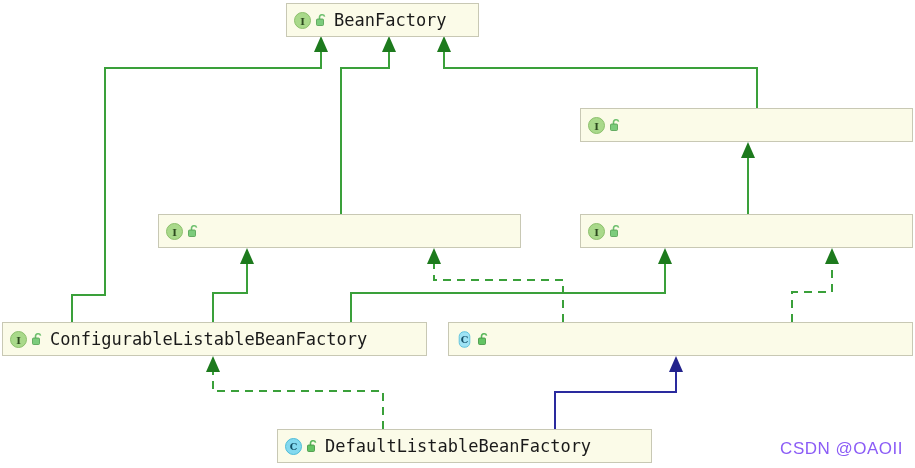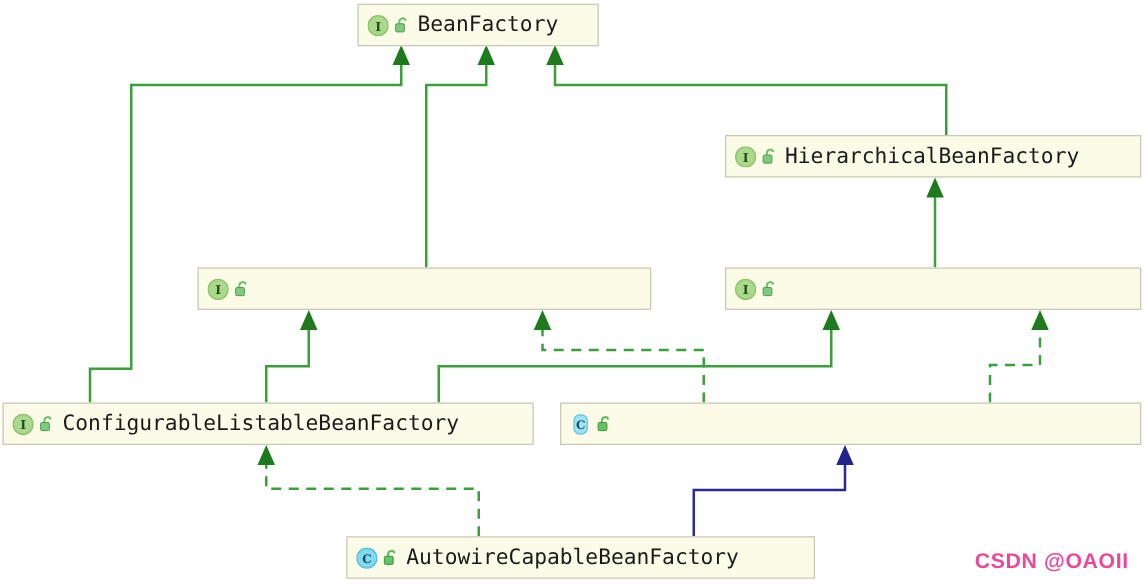--- a/index.html
+++ b/index.html
@@ -54,25 +54,24 @@
     margin-left: 4px;
     display: inline-block;
   }
   .icon-lock svg { display: block; }
   .watermark {
     position: absolute;
     right: 12px;
     bottom: 9px;
     font-family: "Liberation Sans", sans-serif;
     font-size: 17px;
-    color: #ec4899;
+    color: #8b5cf6;
     letter-spacing: 0.5px;
     z-index: 8;
     user-select: none;
-    font-weight: bold;
   }
 </style>
 </head>
 <body>
 
 <div id="canvas">
 
   <svg id="edges" viewBox="0 0 915 468" xmlns="http://www.w3.org/2000/svg">
 
      BeanFactory (solid, far left route) --&gt;
@@ -158,21 +157,20 @@
         <circle cx="8.5" cy="8.5" r="8" fill="#a9d98a" stroke="#8cbf6c" stroke-width="1"></circle>
         <text x="8.5" y="12.5" font-family="DejaVu Serif, serif" font-size="10" font-weight="bold" text-anchor="middle" fill="#2d4a1f">I</text>
       </svg>
     </span>
     <span class="icon-lock">
       <svg width="13" height="14" viewBox="0 0 13 14">
         <path d="M4.5 6 V4.2 A2.6 2.6 0 0 1 9.6 3.6" fill="none" stroke="#6ec06e" stroke-width="1.6"></path>
         <rect x="1.5" y="6" width="7" height="6.5" rx="1" fill="#7ccc7c" stroke="#4f9e4f" stroke-width="0.8"></rect>
       </svg>
     </span>
-    <span class="node-label">HierarchicalBeanFactory</span>
   </div>
 
   <div class="node" style="left:158px; top:214px; width:363px;">
     <span class="icon-type">
       <svg width="17" height="17" viewBox="0 0 17 17">
         <circle cx="8.5" cy="8.5" r="8" fill="#a9d98a" stroke="#8cbf6c" stroke-width="1"></circle>
         <text x="8.5" y="12.5" font-family="DejaVu Serif, serif" font-size="10" font-weight="bold" text-anchor="middle" fill="#2d4a1f">I</text>
       </svg>
     </span>
     <span class="icon-lock">
@@ -235,18 +233,18 @@
         <circle cx="8.5" cy="8.5" r="8" fill="#83d9ef" stroke="#4fbcd8" stroke-width="1"></circle>
         <text x="8.5" y="12.3" font-family="DejaVu Serif, serif" font-size="9.5" font-weight="bold" text-anchor="middle" fill="#124f66">C</text>
       </svg>
     </span>
     <span class="icon-lock">
       <svg width="13" height="14" viewBox="0 0 13 14">
         <path d="M4.5 6 V4.2 A2.6 2.6 0 0 1 9.6 3.6" fill="none" stroke="#5ab85a" stroke-width="1.6"></path>
         <rect x="1.5" y="6" width="7" height="6.5" rx="1" fill="#63c463" stroke="#3f8f3f" stroke-width="0.8"></rect>
       </svg>
     </span>
-    <span class="node-label">AutowireCapableBeanFactory</span>
+    <span class="node-label">DefaultListableBeanFactory</span>
   </div>
 
   <div class="watermark">CSDN @OAOII</div>
 
 </div>
 
 </body></html>

